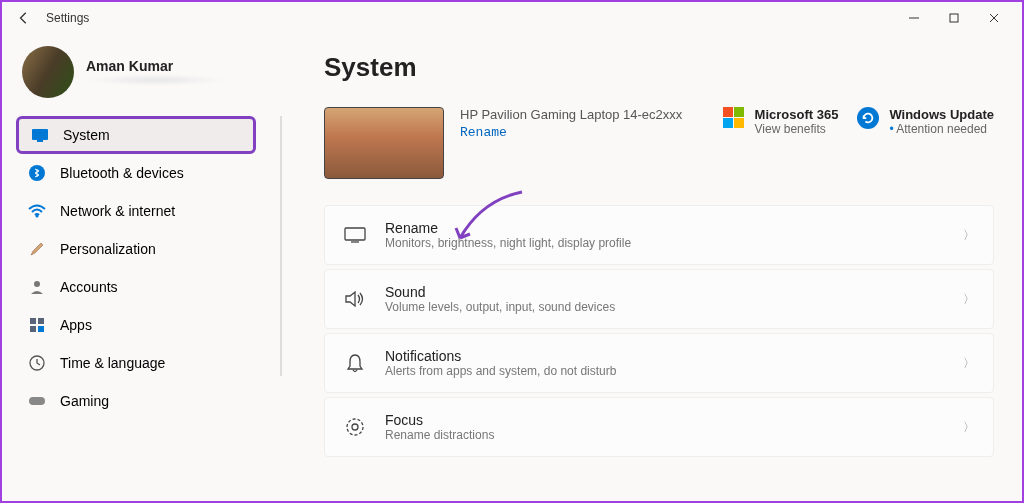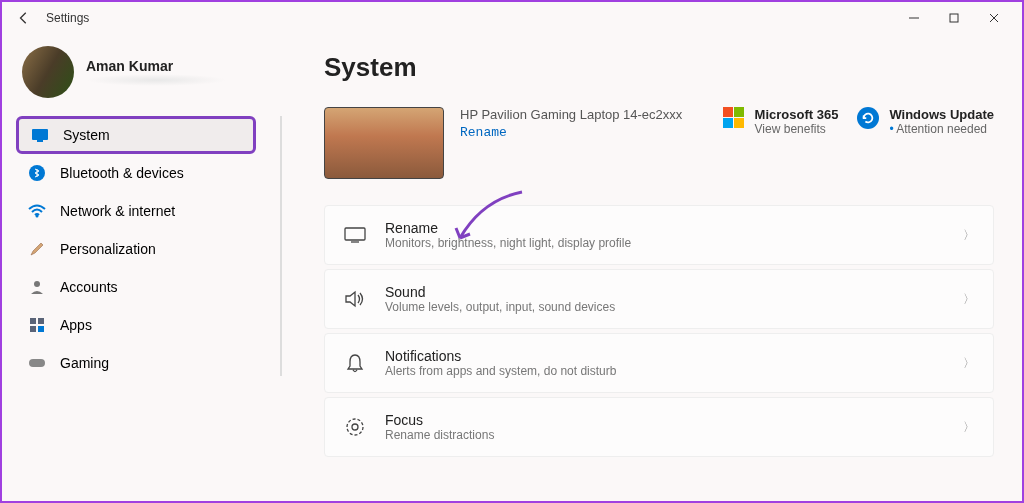--- a/index.html
+++ b/index.html
@@ -138,20 +138,29 @@
               <rect x="1" y="1" width="6" height="6" fill="#5a6478"></rect>
               <rect x="9" y="1" width="6" height="6" fill="#5a6478"></rect>
               <rect x="1" y="9" width="6" height="6" fill="#5a6478"></rect>
               <rect x="9" y="9" width="6" height="6" fill="#0078d4"></rect>
             </svg>
           </span>
         <span>Apps</span>
       </li>
       <li class="nav-item">
         <span class="nav-icon">
+            <svg width="16" height="16">
+              <circle cx="8" cy="8" r="7" stroke="#555" fill="none" stroke-width="1.3"></circle>
+              <path d="M8 4 L8 8 L11 10" stroke="#555" fill="none" stroke-width="1.3"></path>
+            </svg>
+          </span>
+        <span>Time &amp; language</span>
+      </li>
+      <li class="nav-item">
+        <span class="nav-icon">
             <svg width="18" height="12">
               <rect x="1" y="2" width="16" height="8" rx="4" fill="#888"></rect>
             </svg>
           </span>
         <span>Gaming</span>
       </li>
       <div class="scroll-line"></div>
     </ul>
   </aside>
 

